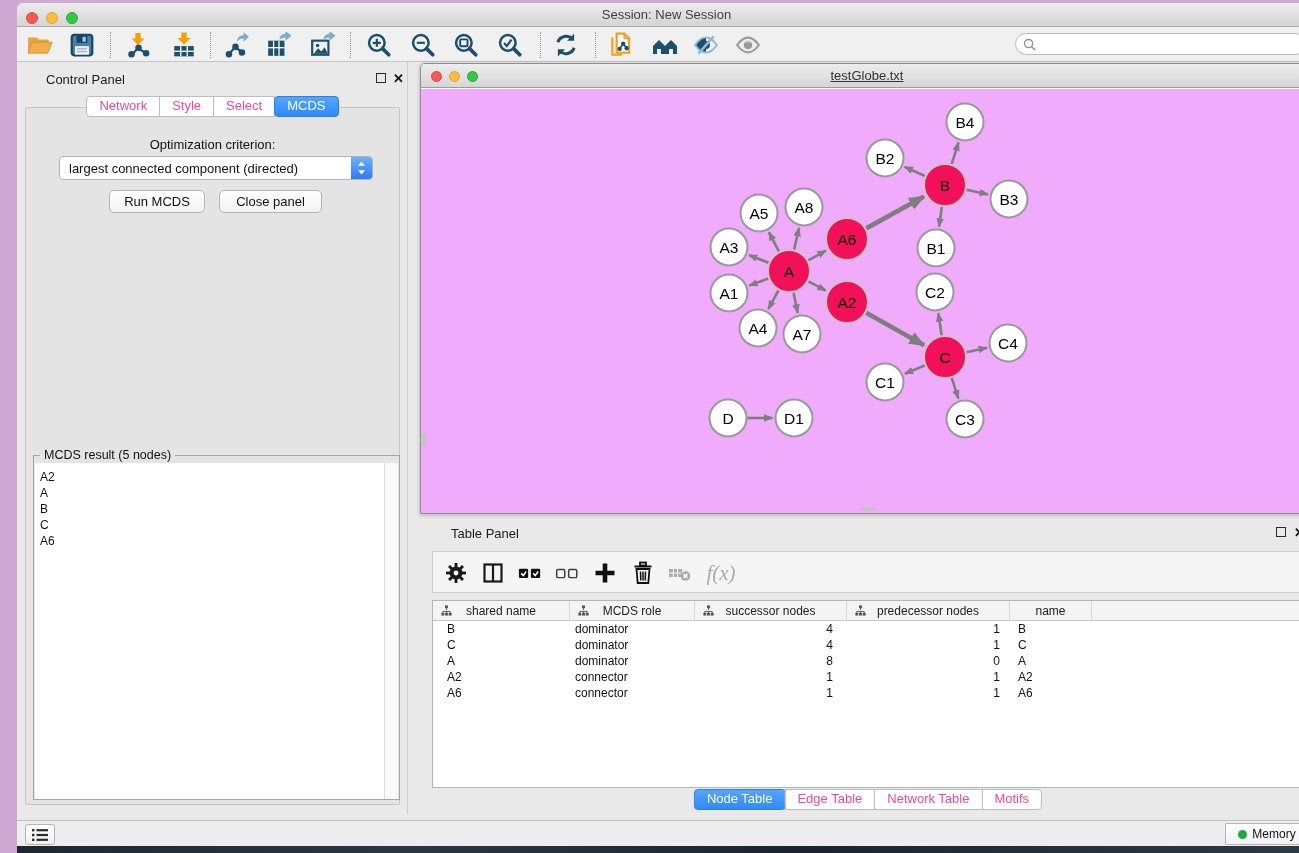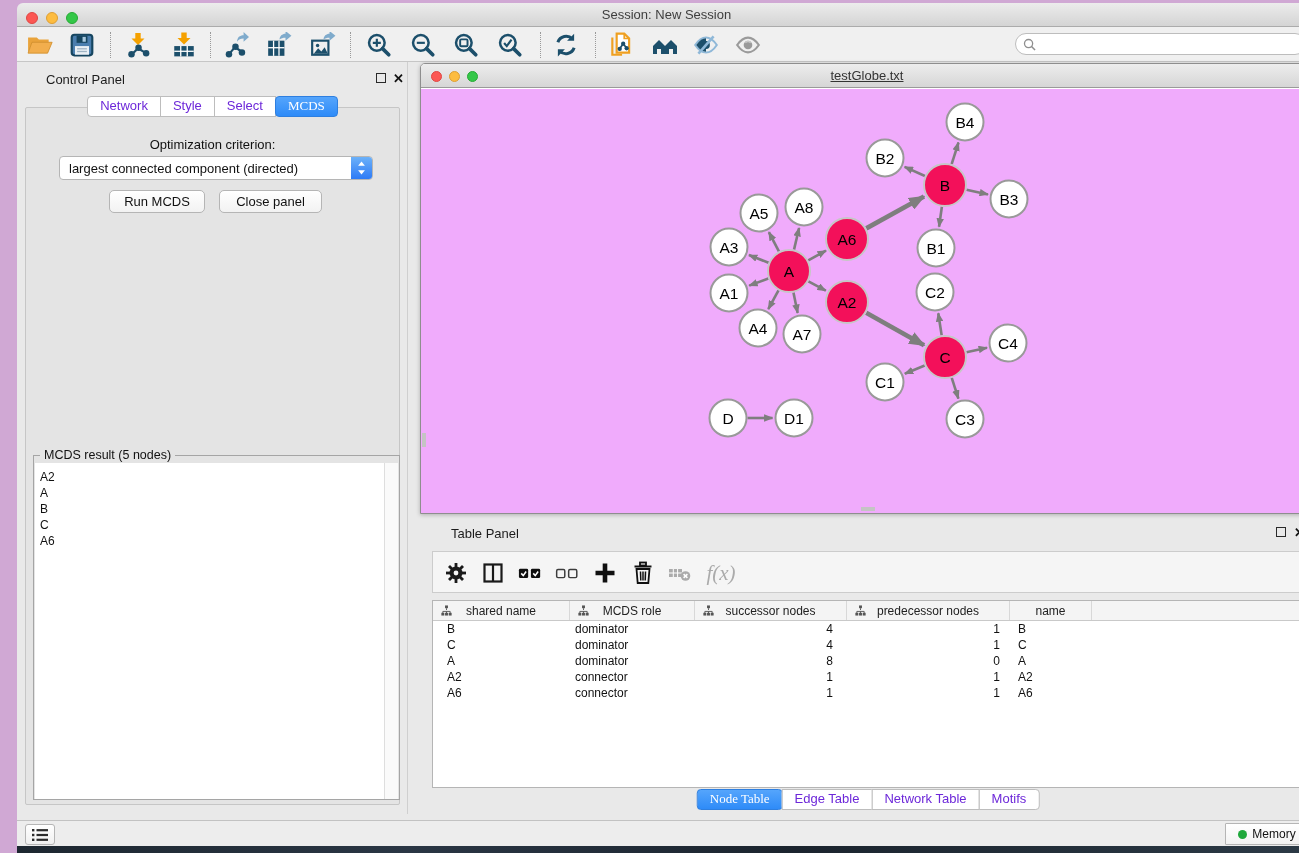--- a/index.html
+++ b/index.html
@@ -45,25 +45,25 @@
 
   
   .cp { position:absolute; left:0; top:0; width:391px; height:752px;
     border-right:1px solid #CFCFCF; }
   .panel-title { font-size:13px; color:#1c1c1c; }
   .float-ico { position:absolute; width:10px; height:10px; border:1px solid #2a2a2a; background:transparent; }
   .close-ico { position:absolute; font-size:13px; font-weight:bold; color:#111; line-height:10px; }
   .cp-sub { position:absolute; left:8px; top:45px; width:375px; height:698px;
     background:#E4E4E4; border:1px solid #C6C6C6; border-radius:2px; }
   .cp-tabs { position:absolute; left:0; top:34px; width:391px; display:flex; justify-content:center; z-index:3; }
-  .seg-tab { font-size:13px; color:#6d28d9; background:#fff; border:1px solid #BDBDBD;
+  .seg-tab { font-size:13px; color:#ec4899; background:#fff; border:1px solid #BDBDBD;
     padding:2px 12px 3px 12px; margin-left:-1px; line-height:14px; white-space:nowrap; }
   .seg-tab:first-child { border-radius:4px 0 0 4px; margin-left:0; }
   .seg-tab:last-child { border-radius:0 4px 4px 0; }
-  .seg-tab.active { background:linear-gradient(#55A5FC,#2E8BF8); color:#fff; border-color:#2E7FE0; border-radius:4px;font-family:Liberation Serif, serif; }
+  .seg-tab.active { background:linear-gradient(#55A5FC,#2E8BF8); color:#fff; border-color:#2E7FE0; border-radius:4px; }
   .opt-label { position:absolute; left:0; top:75px; width:391px; text-align:center; font-size:13px; color:#111; }
   .dropdown { position:absolute; left:42px; top:94px; width:314px; height:24px; background:#fff;
     border:1px solid #B5B5B5; border-radius:4px; }
   .dropdown .dd-text { position:absolute; left:9px; top:4px; font-size:13px; color:#111; }
   .dd-stepper { position:absolute; right:0; top:0; width:21px; height:22px;
     background:linear-gradient(#6CB1F9,#2E7BF6); border-radius:0 3px 3px 0; }
   .dd-stepper svg { width:21px; height:22px; }
   .cp-btn { position:absolute; height:23px; background:linear-gradient(#ffffff,#f2f2f2);
     border:1px solid #B5B5B5; border-radius:5px; font-size:13px; color:#111;
     display:flex; align-items:center; justify-content:center; font-family:inherit; }

